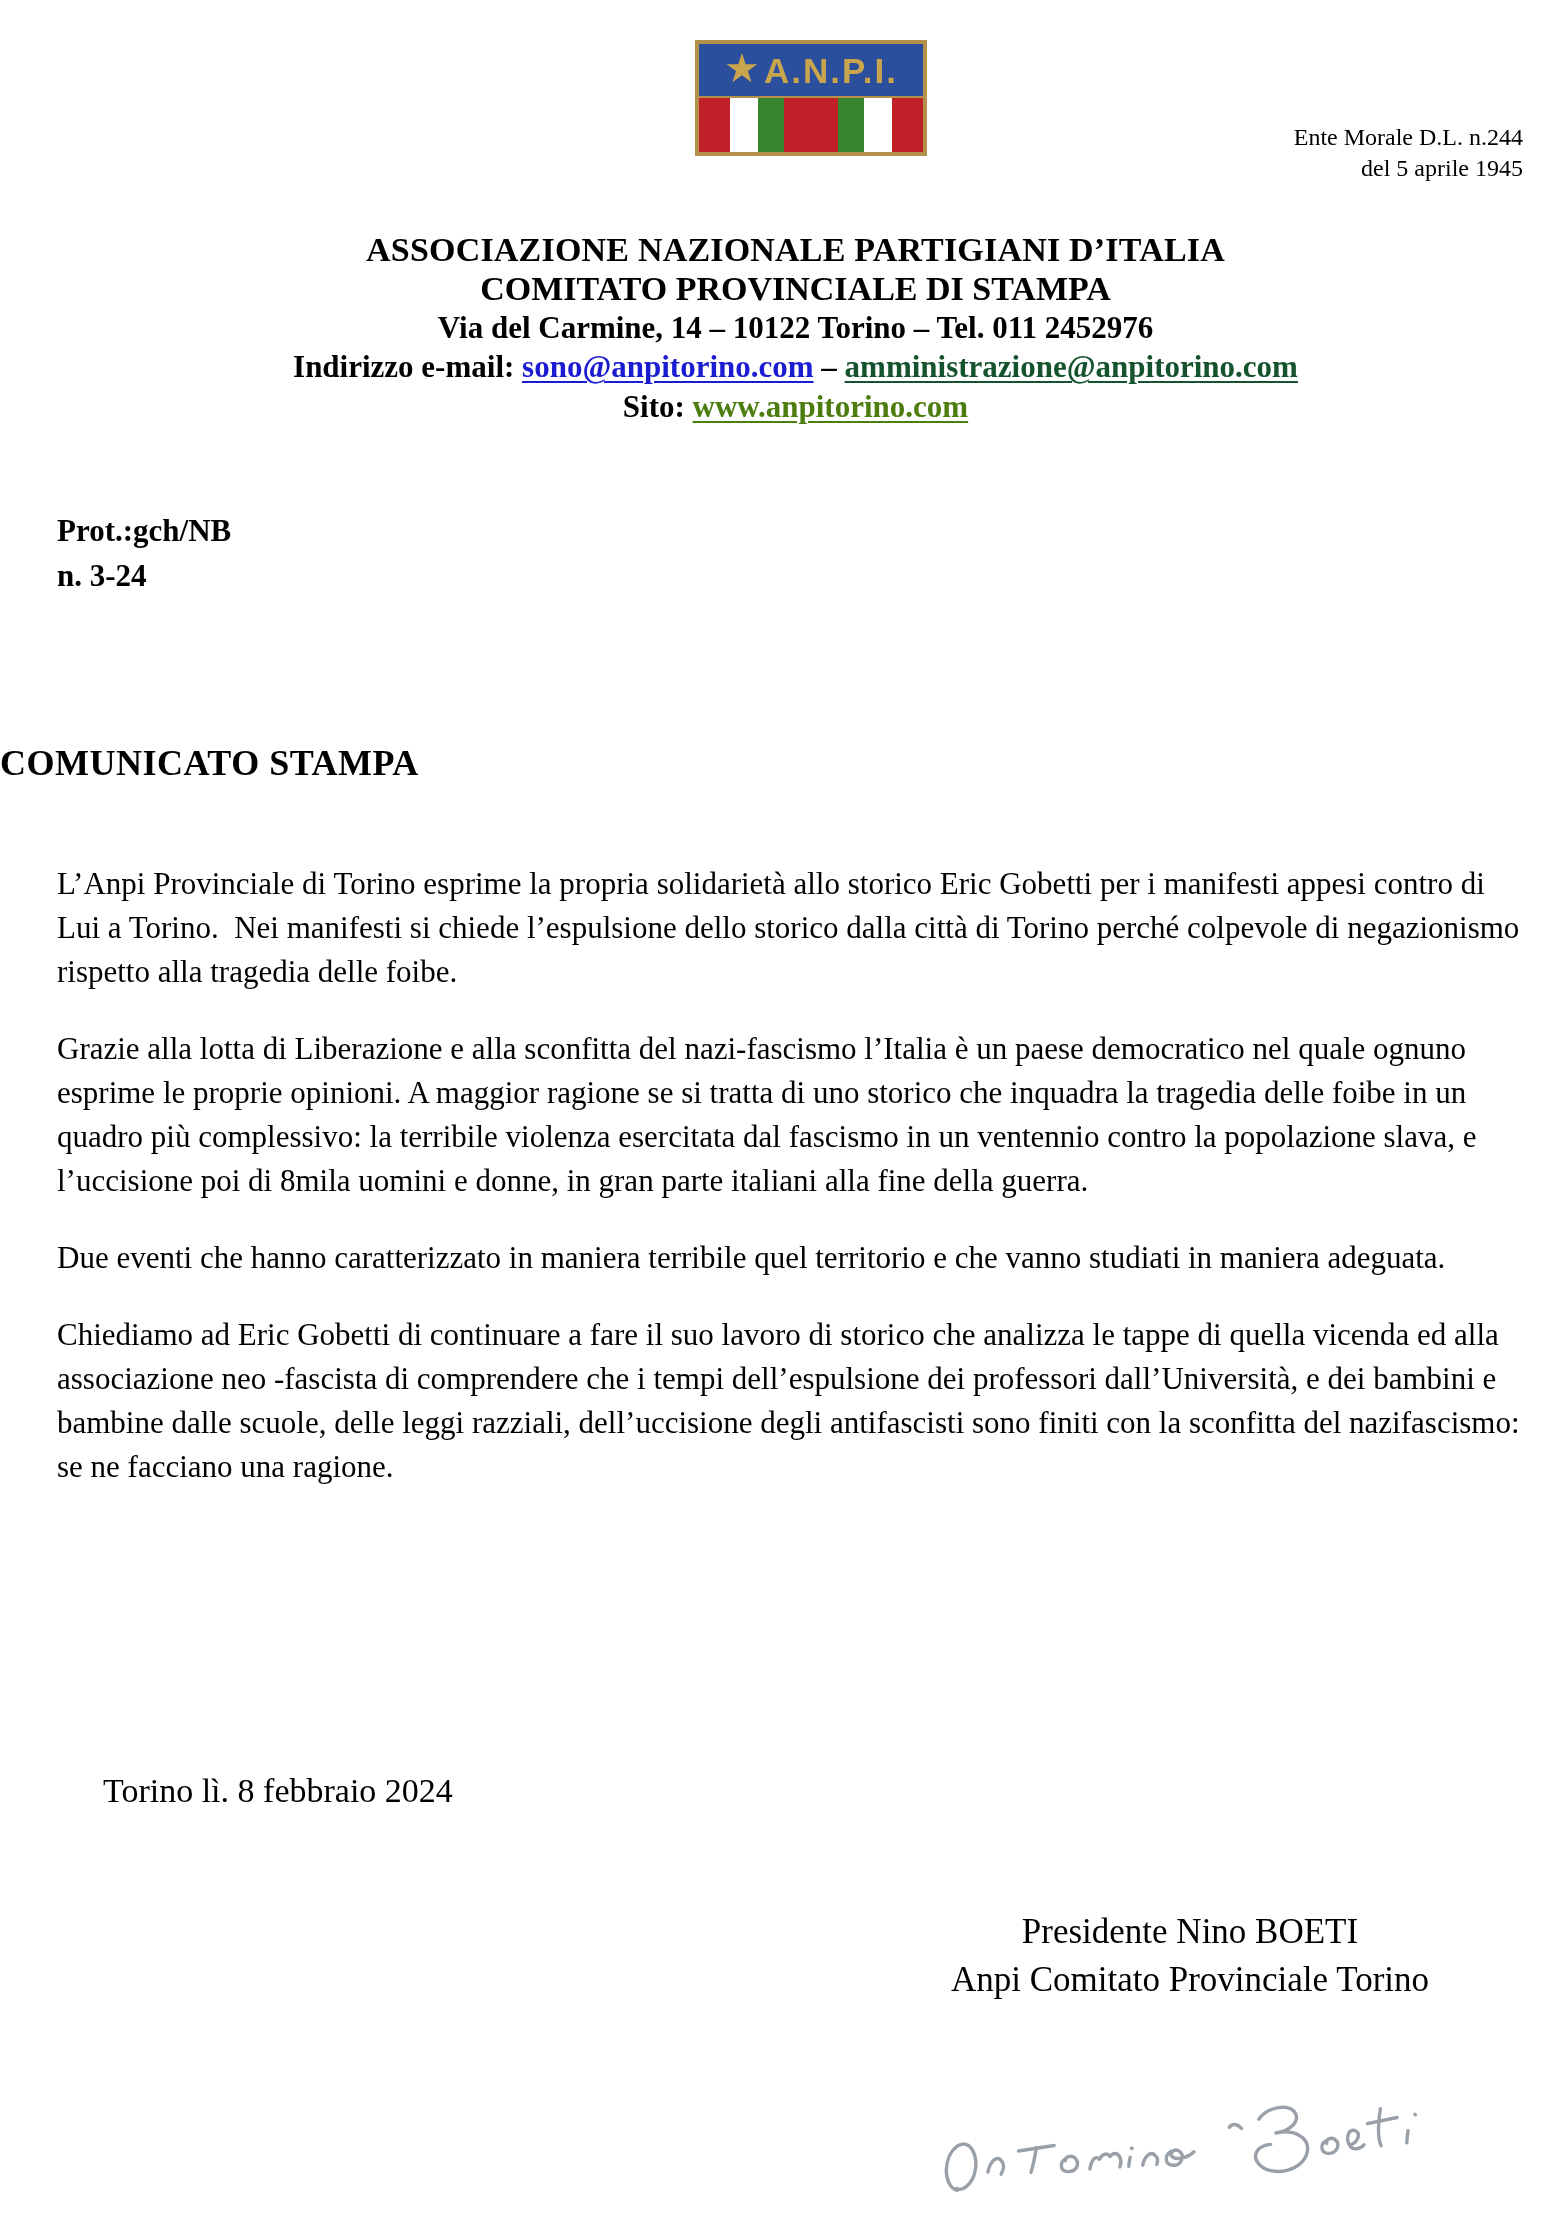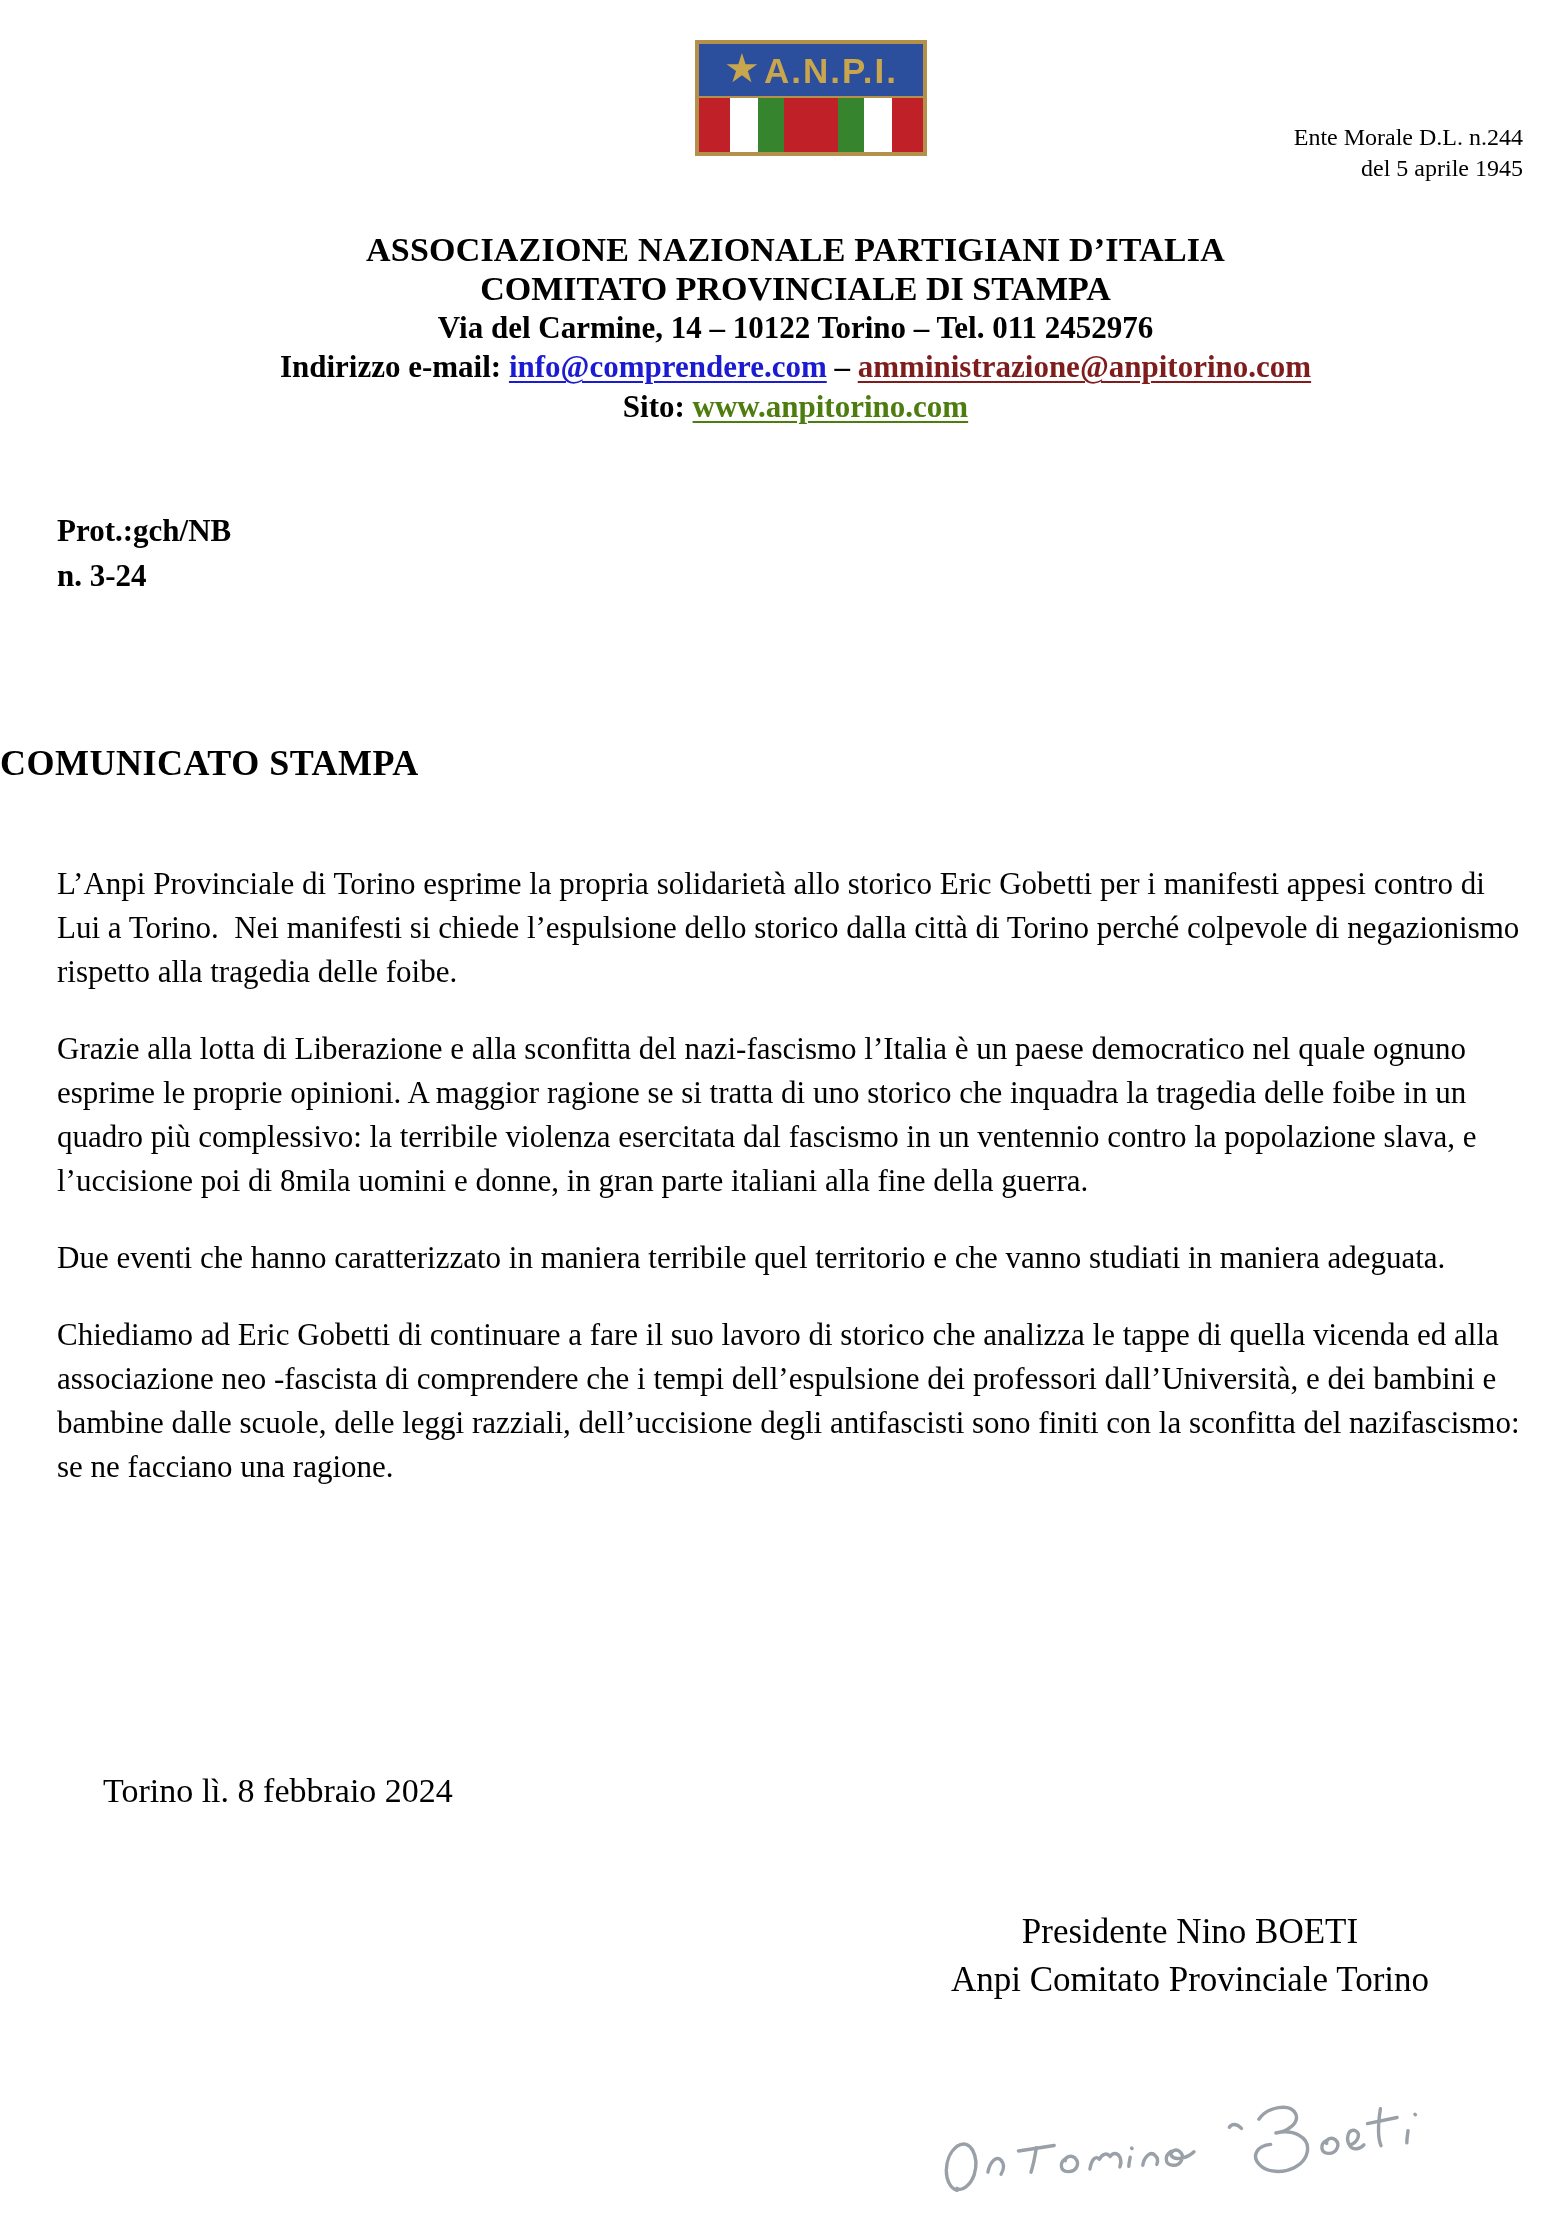--- a/index.html
+++ b/index.html
@@ -105,21 +105,21 @@
 
   <div class="ente-note">
     <div>Ente Morale D.L. n.244</div>
     <div>del 5 aprile 1945</div>
   </div>
 
   <div class="org-header">
     <div class="l1">ASSOCIAZIONE NAZIONALE PARTIGIANI D’ITALIA</div>
     <div class="l2">COMITATO PROVINCIALE DI STAMPA</div>
     <div class="l3">Via del Carmine, 14 – 10122 Torino – Tel.  011 2452976</div>
-    <div class="l4"><span>Indirizzo e-mail: </span><a class="doc-link" style="color:#1b1bd1" href="#">info@comprendere.com</a><span> – </span><a class="doc-link" style="color:#7f1d1d" href="#">amministrazione@anpitorino.com</a></div>
+    <div class="l4"><span>Indirizzo e-mail: </span><a class="doc-link" style="color:#1b1bd1" href="#">sono@anpitorino.com</a><span> – </span><a class="doc-link" style="color:#14532d" href="#">amministrazione@anpitorino.com</a></div>
     <div class="l5"><span>Sito: </span><a class="doc-link" style="color:#4d7c0f" href="#">www.anpitorino.com</a></div>
   </div>
 
   <div class="protocol">
     <div>Prot.:gch/NB</div>
     <div>n. 3-24</div>
   </div>
 
   <h1 class="doc-title">COMUNICATO STAMPA</h1>
 

